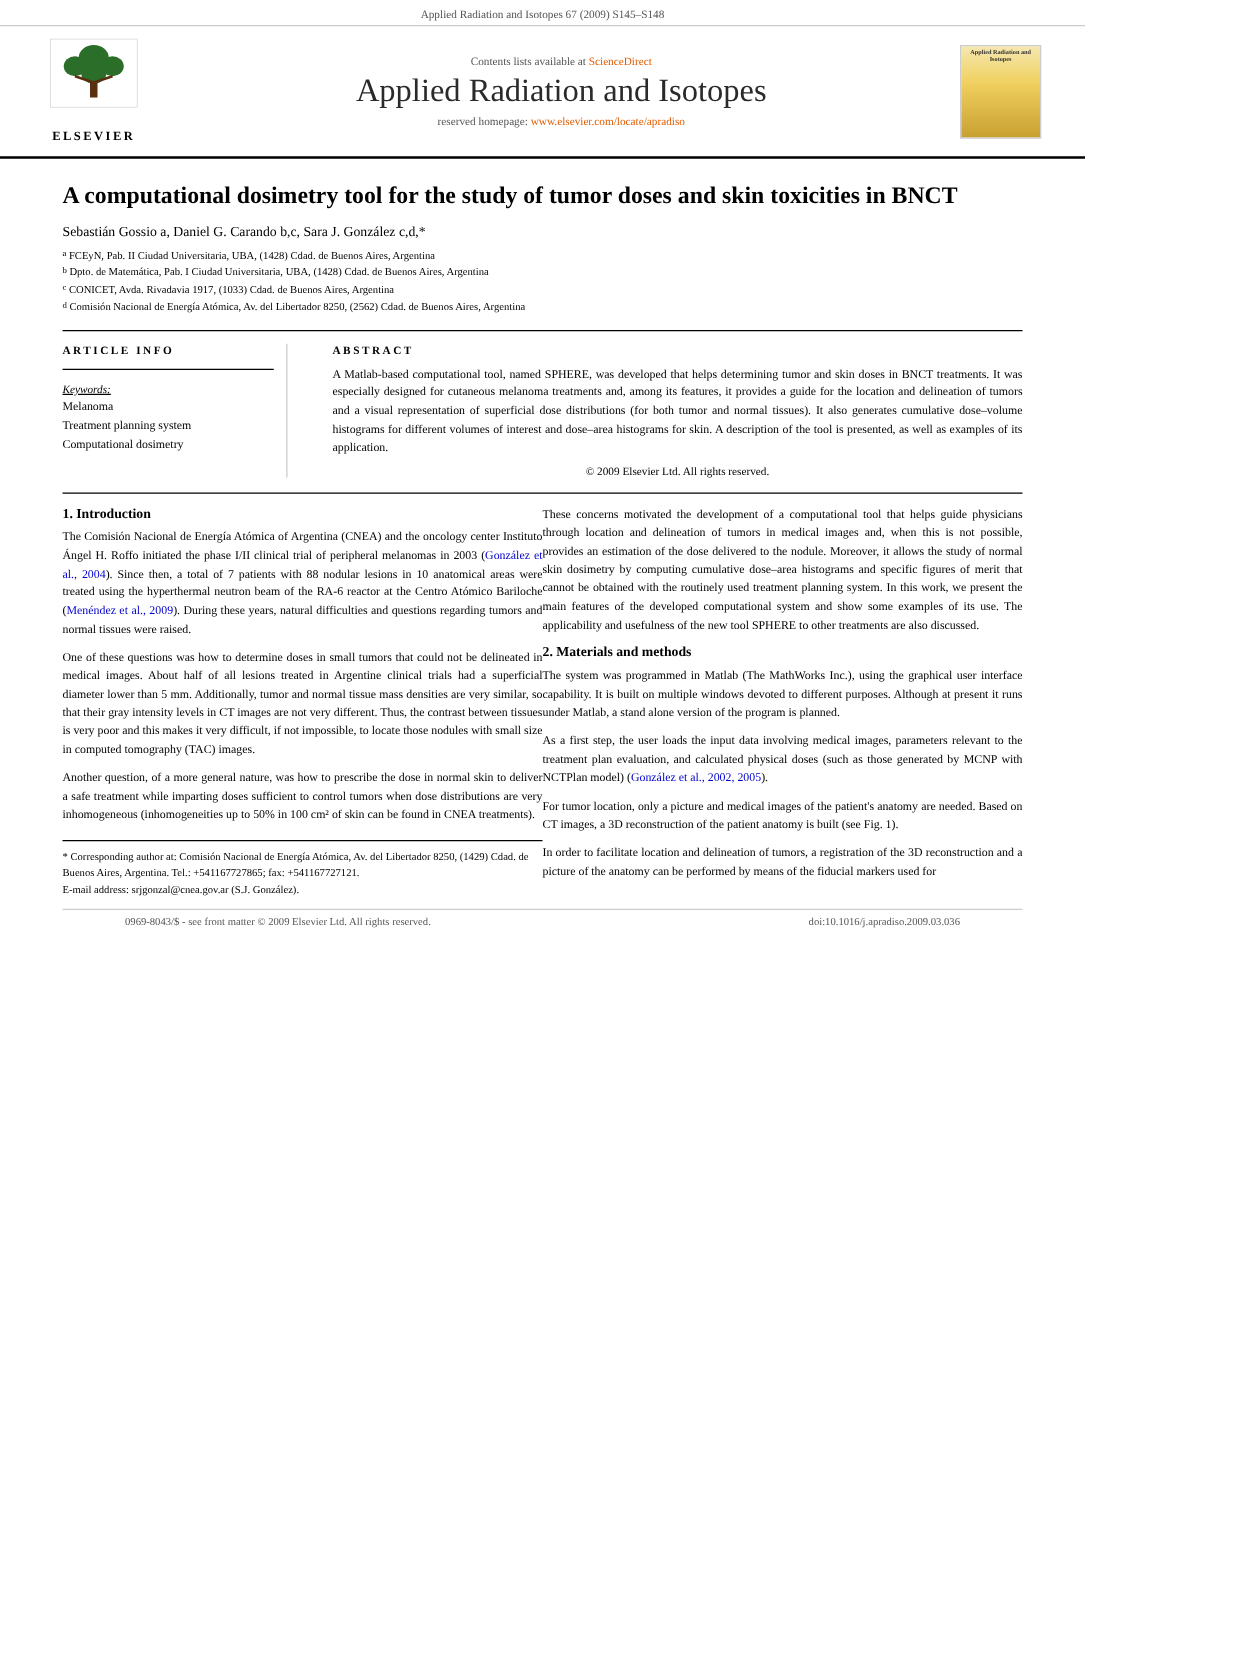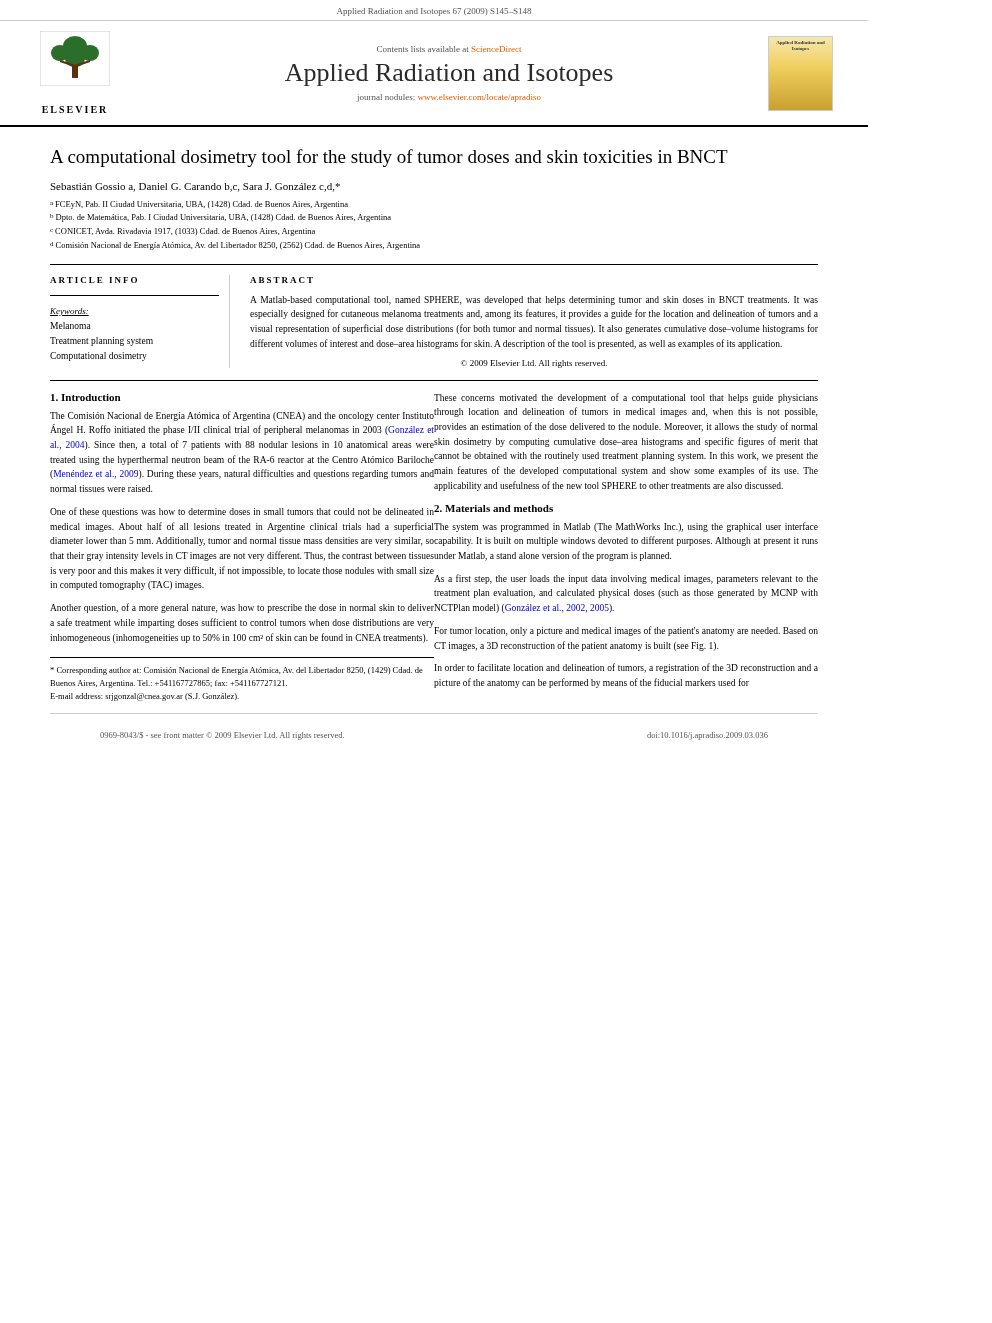--- a/index.html
+++ b/index.html
@@ -98,21 +98,21 @@
       font-size: 5px;
       color: #333;
     }
     
     .main-content {
       padding: 18px 50px 20px 50px;
     }
     
     .article-title {
       font-size: 19px;
-      font-weight: normal;
+      font-weight: bold;
       font-family: "Times New Roman", Times, serif;
       margin-bottom: 10px;
       line-height: 1.3;
       color: #000;
     }
     
     .authors {
       font-size: 11px;
       margin-bottom: 6px;
       color: #000;
@@ -137,21 +137,21 @@
     }
     
     .section-divider {
       border: none;
       border-top: 1px solid #000;
       margin: 10px 0;
     }
     
     .two-col-section {
       display: flex;
-      gap: 20px;
+      gap: 36px;
       margin-bottom: 12px;
     }
     .article-info-col {
       width: 180px;
       flex-shrink: 0;
       padding-right: 10px;
       border-right: 1px solid #ccc;
     }
     .abstract-col {
       flex: 1;
@@ -219,21 +219,21 @@
       margin-top: 12px;
       padding-top: 6px;
     }
     .footnote-text {
       font-size: 8.5px;
       line-height: 1.5;
       color: #000;
     }
     .bottom-bar {
       border-top: 1px solid #ccc;
-      padding: 16px 50px;
+      padding: 4px 50px;
       font-size: 8.5px;
       color: #555;
       display: flex;
       justify-content: space-between;
       margin-top: 10px;
     }
   </style>
 </head>
 <body>
 
@@ -263,21 +263,21 @@
       </div>
     </div>
 
     <div class="center-info">
       <div class="sciencedirect-line">
         <span>Contents lists available at</span>
         <a class="sciencedirect-link">ScienceDirect</a>
       </div>
       <div class="journal-title-main">Applied Radiation and Isotopes</div>
       <div class="journal-homepage">
-        <span>journal nodules:</span>
+        <span>reserved homepage:</span>
         <a class="journal-homepage-link">www.elsevier.com/locate/apradiso</a>
       </div>
     </div>
 
     <div class="cover-right">
       <div class="cover-image">
         <div style="font-size:5px; font-weight:bold; text-align:center; color:#333; line-height:1.3;">Applied Radiation and Isotopes</div>
       </div>
     </div>
   </div>

